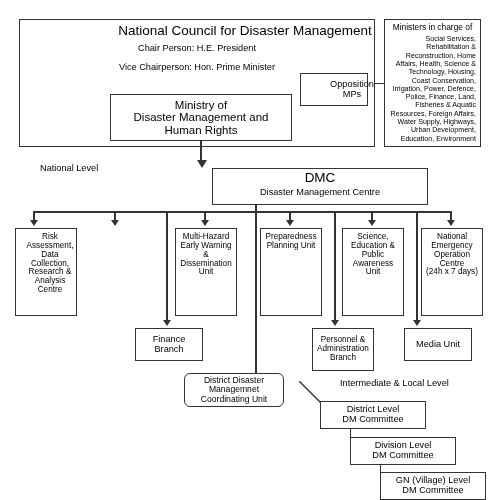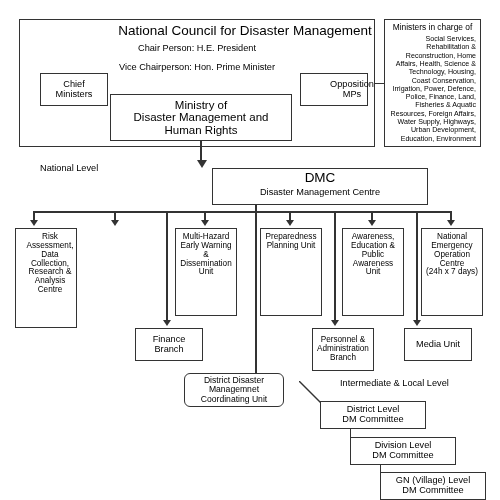--- a/index.html
+++ b/index.html
@@ -68,24 +68,20 @@
 <body>
 
 <div id="page">
 
   <div class="outer" style="left:19px;top:19px;width:356px;height:128px;"></div>
 
   <div class="lbl t13" style="left:19px;top:23px;width:356px;text-align:center;">National Council for Disaster Management</div>
   <div class="lbl t9" style="left:19px;top:43px;width:356px;text-align:center;">Chair Person: H.E. President</div>
   <div class="lbl t9" style="left:19px;top:62px;width:356px;text-align:center;">Vice Chairperson: Hon. Prime Minister</div>
 
-  <div class="box mid t9" style="left:40px;top:73px;width:68px;height:33px;">
-    <div>Chief</div>
-    <div>Ministers</div>
-  </div>
 
   <div class="box mid t9" style="left:300px;top:73px;width:68px;height:33px;padding-left:36px;">
     <div>Opposition</div>
     <div>MPs</div>
   </div>
 
   <div class="box mid t11" style="left:110px;top:94px;width:182px;height:47px;">
     <div>Ministry of</div>
     <div>Disaster Management and</div>
     <div>Human Rights</div>
@@ -107,21 +103,21 @@
     <div class="pad2">DMC</div>
     <div class="t9" style="padding-top:2px;">Disaster Management Centre</div>
   </div>
 
   <div class="line hthick" style="left:33px;top:211px;width:417px;"></div>
 
   <div class="line vthick" style="left:255px;top:205px;height:7px;"></div>
 
   <div class="line vthick" style="left:33px;top:211px;height:12px;"></div>
   <div class="arrow" style="left:30px;top:220px;"></div>
-  <div class="box t8" style="left:15px;top:228px;width:62px;height:100px;padding-left:8px;">
+  <div class="box t8" style="left:15px;top:228px;width:62px;height:88px;padding-left:8px;">
     <div class="pad4">Risk</div>
     <div>Assessment,</div>
     <div>Data</div>
     <div>Collection,</div>
     <div>Research &amp;</div>
     <div>Analysis</div>
     <div>Centre</div>
   </div>
 
   <div class="line vthick" style="left:114px;top:211px;height:12px;"></div>
@@ -140,21 +136,21 @@
   <div class="line vthick" style="left:289px;top:211px;height:12px;"></div>
   <div class="arrow" style="left:286px;top:220px;"></div>
   <div class="box t8" style="left:260px;top:228px;width:62px;height:88px;">
     <div class="pad4">Preparedness</div>
     <div>Planning Unit</div>
   </div>
 
   <div class="line vthick" style="left:371px;top:211px;height:12px;"></div>
   <div class="arrow" style="left:368px;top:220px;"></div>
   <div class="box t8" style="left:342px;top:228px;width:62px;height:88px;">
-    <div class="pad4">Awareness,</div>
+    <div class="pad4">Science,</div>
     <div>Education &amp;</div>
     <div>Public</div>
     <div>Awareness</div>
     <div>Unit</div>
   </div>
 
   <div class="line vthick" style="left:450px;top:211px;height:12px;"></div>
   <div class="arrow" style="left:447px;top:220px;"></div>
   <div class="box t8" style="left:421px;top:228px;width:62px;height:88px;">
     <div class="pad4">National</div>

